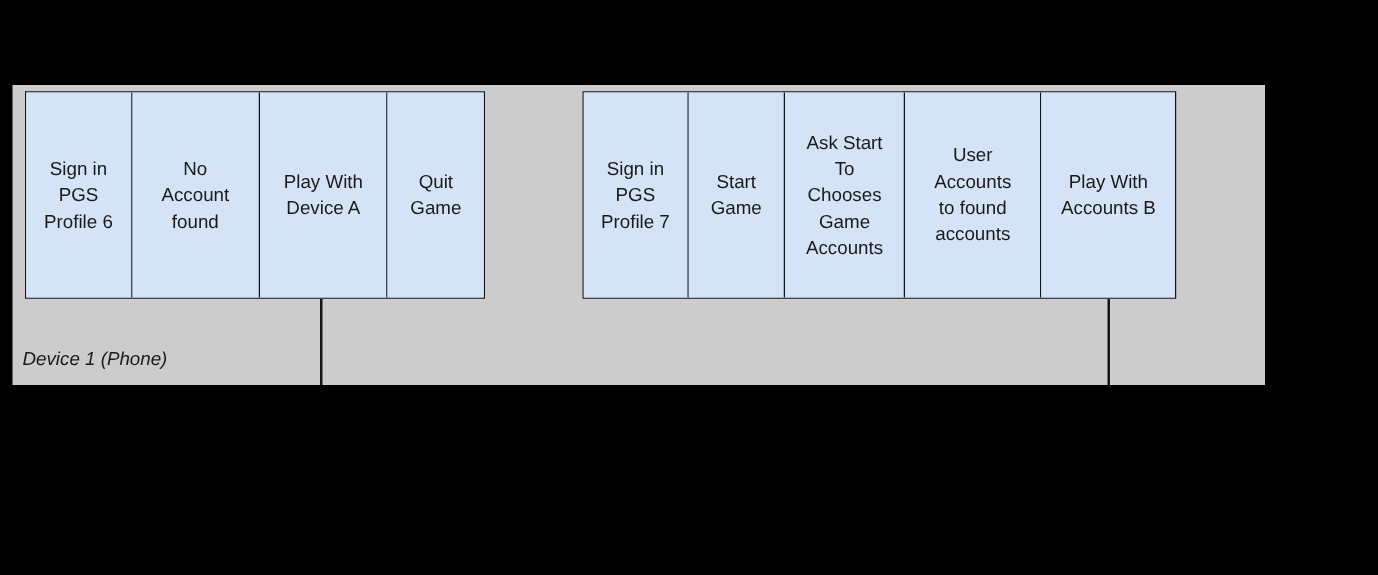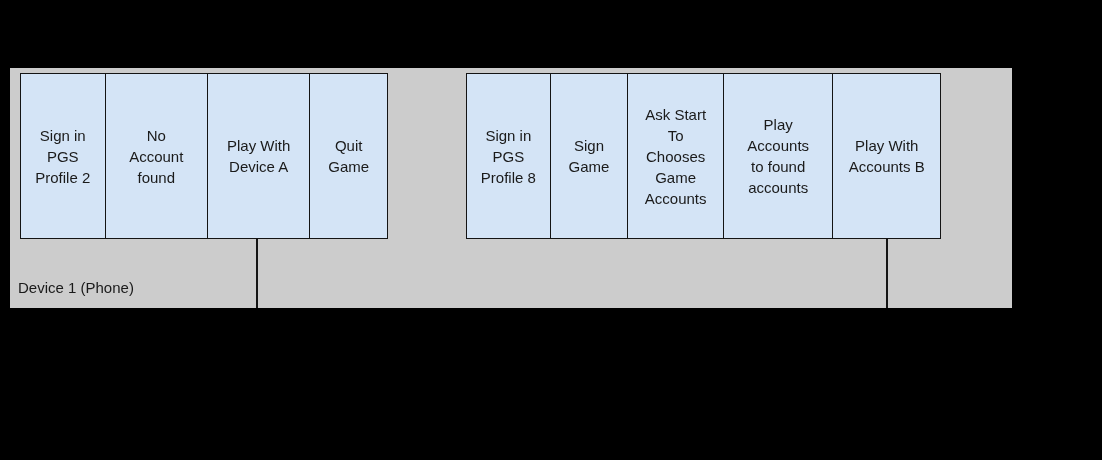--- a/index.html
+++ b/index.html
@@ -31,20 +31,21 @@
     box-sizing: border-box;
   }
   .lane-label {
     position: absolute;
     left: 8px;
     top: 211px;
     font-size: 15px;
     line-height: 18px;
     color: #1a1a1a;
     white-space: nowrap;
+    font-style: italic;
   }
 
   
   .lifeline {
     position: absolute;
     top: 171px;
     width: 2px;
     height: 69px;
     background: #141414;
   }
@@ -92,21 +93,21 @@
     <div class="lifeline" id="lifeline-b"></div>
 
     <div class="lane-label">Device 1 (Phone)</div>
   </div>
 
   <div class="group" id="group-left">
     <div class="act" style="width:85px">
       <span>
         <span>Sign in</span>
         <span>PGS</span>
-        <span>Profile 2</span>
+        <span>Profile 6</span>
       </span>
     </div>
     <div class="act" style="width:103px">
       <span>
         <span>No</span>
         <span>Account</span>
         <span>found</span>
       </span>
     </div>
     <div class="act" style="width:103px">
@@ -121,41 +122,41 @@
         <span>Game</span>
       </span>
     </div>
   </div>
 
   <div class="group" id="group-right">
     <div class="act" style="width:84px">
       <span>
         <span>Sign in</span>
         <span>PGS</span>
-        <span>Profile 8</span>
+        <span>Profile 7</span>
       </span>
     </div>
     <div class="act" style="width:78px">
       <span>
-        <span>Sign</span>
+        <span>Start</span>
         <span>Game</span>
       </span>
     </div>
     <div class="act" style="width:96px">
       <span>
         <span>Ask Start</span>
         <span>To</span>
         <span>Chooses</span>
         <span>Game</span>
         <span>Accounts</span>
       </span>
     </div>
     <div class="act" style="width:110px">
       <span>
-        <span>Play</span>
+        <span>User</span>
         <span>Accounts</span>
         <span>to found</span>
         <span>accounts</span>
       </span>
     </div>
     <div class="act" style="width:107px">
       <span>
         <span>Play With</span>
         <span>Accounts B</span>
       </span>

